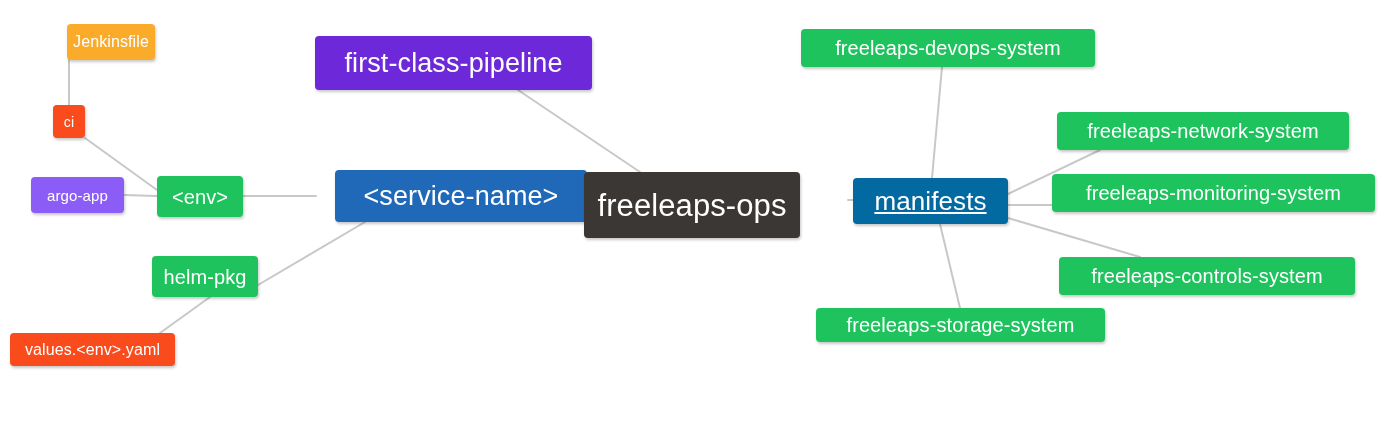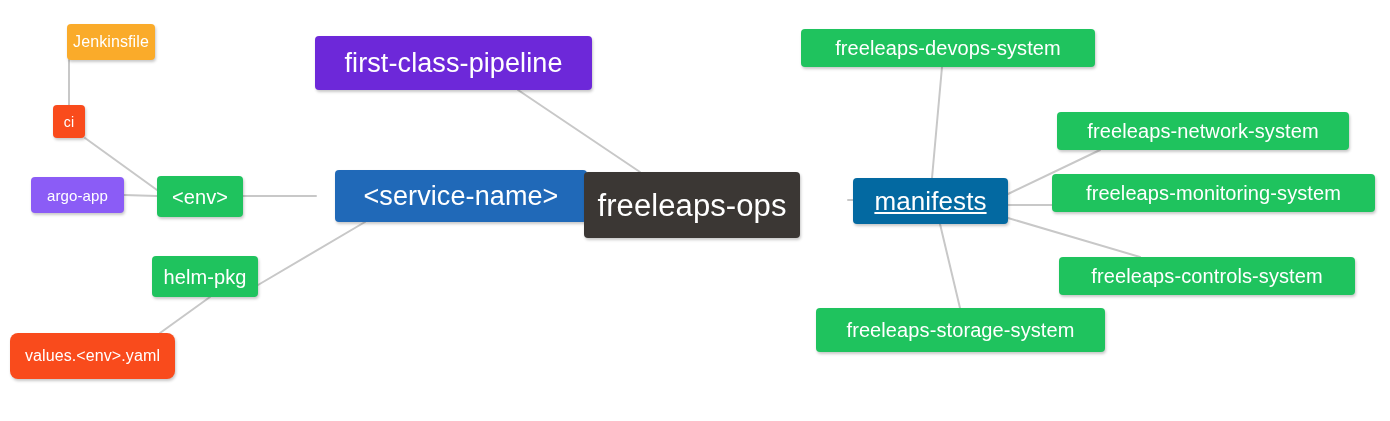--- a/index.html
+++ b/index.html
@@ -58,24 +58,24 @@
       <line x1="1008" y1="205" x2="1052" y2="205" stroke="#c8c8c8" stroke-width="2" stroke-linecap="round"></line>
       <line x1="1008" y1="218" x2="1140" y2="257" stroke="#c8c8c8" stroke-width="2" stroke-linecap="round"></line>
       <line x1="940" y1="224" x2="960" y2="308" stroke="#c8c8c8" stroke-width="2" stroke-linecap="round"></line>
     </svg>
   <div id="node-layer">
       <div class="node" style="left: 22px; top: 24px; width: 88px; height: 36px; background: rgb(250, 171, 42); font-size: 16px; margin-left: 45px;">Jenkinsfile</div>
       <div class="node" style="left: 53px; top: 105px; width: 32px; height: 33px; background: rgb(249, 75, 28); font-size: 14px;">ci</div>
       <div class="node" style="left: 31px; top: 177px; width: 93px; height: 36px; background: #8b5cf6; font-size: 15px;">argo-app</div>
       <div class="node" style="left: 157px; top: 176px; width: 86px; height: 41px; background: rgb(31, 195, 94); font-size: 20px;">&lt;env&gt;</div>
       <div class="node" style="left: 152px; top: 256px; width: 106px; height: 41px; background: rgb(31, 195, 94); font-size: 20px;">helm-pkg</div>
-      <div class="node" style="left: 10px; top: 333px; width: 165px; height: 46px; background: rgb(249, 75, 28); font-size: 16px; border-radius: 8px;">values.&lt;env&gt;.yaml</div>
+      <div class="node" style="left: 10px; top: 333px; width: 165px; height: 33px; background: rgb(249, 75, 28); font-size: 16px;">values.&lt;env&gt;.yaml</div>
       <div class="node" style="left: 315px; top: 36px; width: 277px; height: 54px; background: #6d28d9; font-size: 27px;">first-class-pipeline</div>
       <div class="node" style="left: 316px; top: 170px; width: 252px; height: 52px; background: rgb(32, 105, 184); font-size: 27px; margin-left: 19px;">&lt;service-name&gt;</div>
       <div class="node" style="left: 584px; top: 172px; width: 216px; height: 66px; background: rgb(59, 55, 52); font-size: 31px;">freeleaps-ops</div>
       <div class="node" style="left: 853px; top: 178px; width: 155px; height: 46px; background: #0369a1; font-size: 26px; text-decoration: underline;">manifests</div>
       <div class="node" style="left: 801px; top: 29px; width: 294px; height: 38px; background: rgb(31, 195, 94); font-size: 20px;">freeleaps-devops-system</div>
       <div class="node" style="left: 1057px; top: 112px; width: 292px; height: 38px; background: rgb(31, 195, 94); font-size: 20px;">freeleaps-network-system</div>
       <div class="node" style="left: 1052px; top: 174px; width: 323px; height: 38px; background: rgb(31, 195, 94); font-size: 20px;">freeleaps-monitoring-system</div>
       <div class="node" style="left: 1059px; top: 257px; width: 296px; height: 38px; background: rgb(31, 195, 94); font-size: 20px;">freeleaps-controls-system</div>
-      <div class="node" style="left: 816px; top: 308px; width: 289px; height: 44px; background: rgb(31, 195, 94); font-size: 20px;">freeleaps-storage-system</div>
+      <div class="node" style="left: 816px; top: 308px; width: 289px; height: 34px; background: rgb(31, 195, 94); font-size: 20px;">freeleaps-storage-system</div>
     </div>
 </div>
 
 </body></html>

